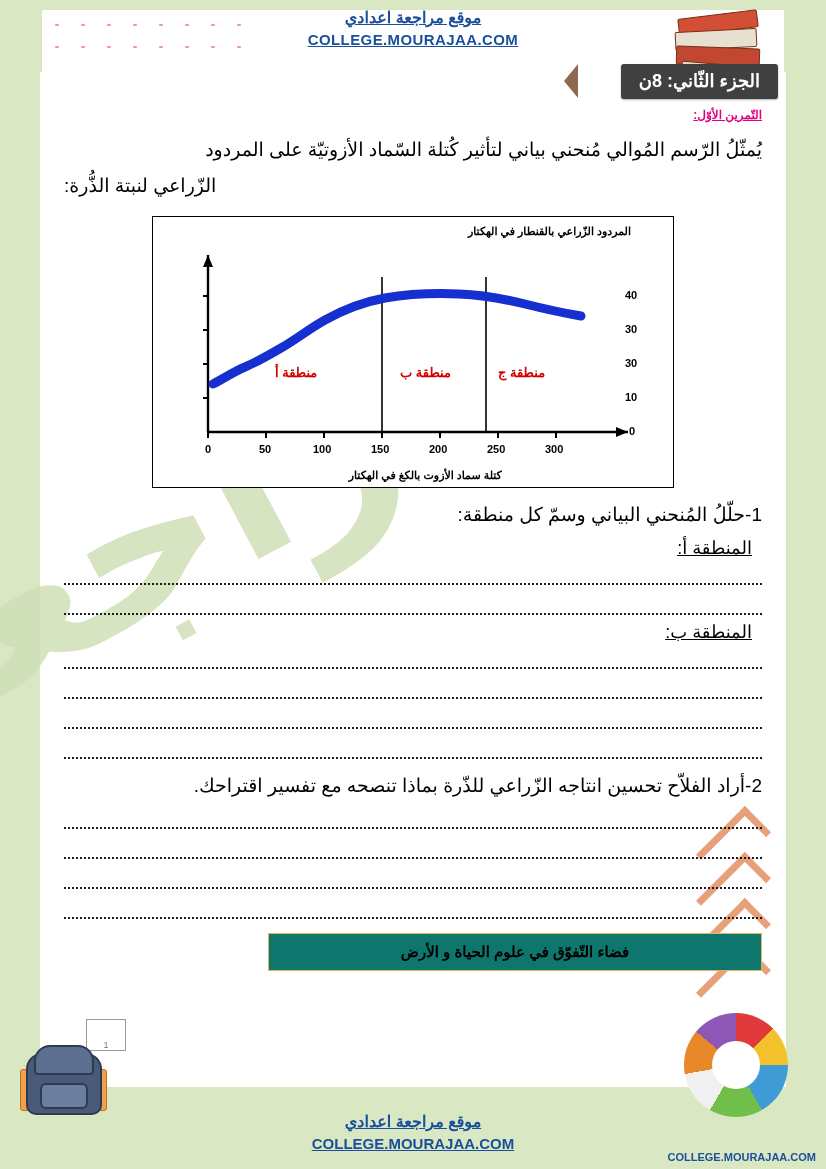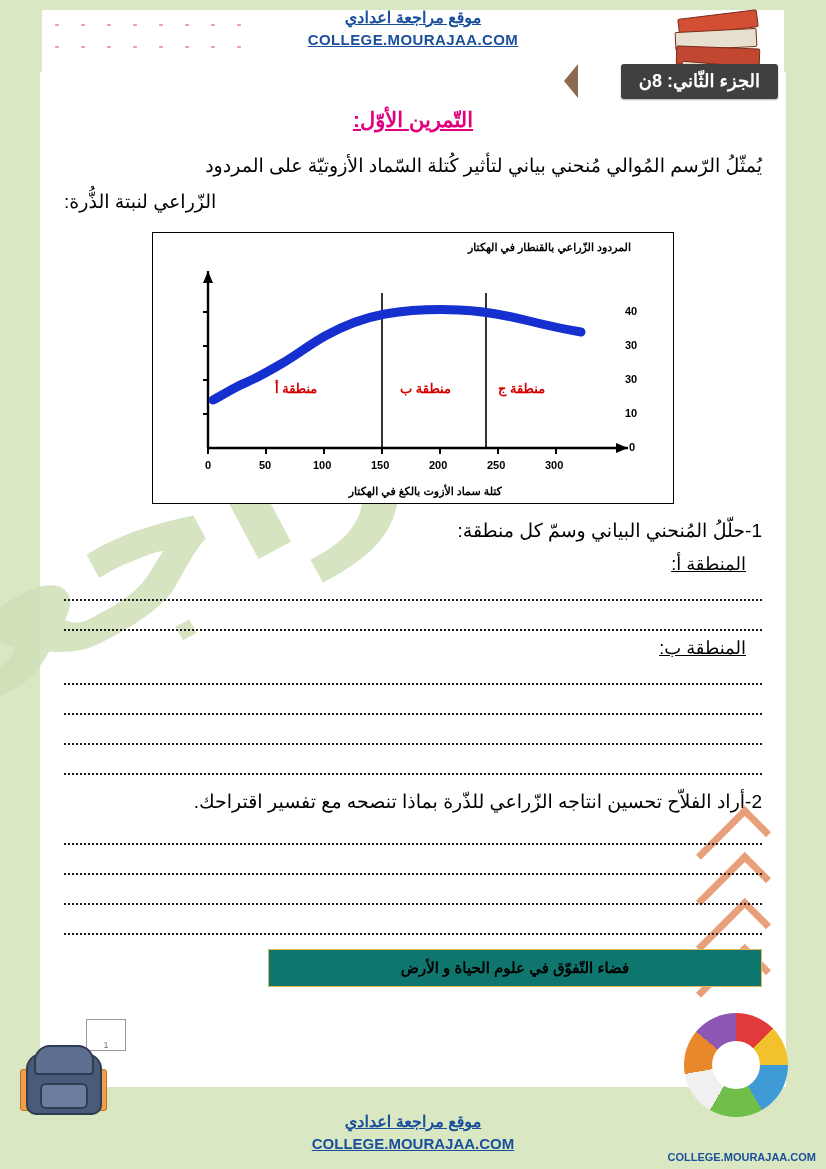--- a/index.html
+++ b/index.html
@@ -142,24 +142,24 @@
     position: absolute;
     top: 108px;
     left: 64px;
     right: 64px;
     bottom: 90px;
   }
 
   .exercise-title {
     color: #e3007f;
     font-weight: bold;
-    font-size: 21px;
+    font-size: 12px;
     text-decoration: underline;
-    text-align: center;
-    margin: 0 0 16px 0;
+    text-align: right;
+    margin: 0 0 10px 0;
   }
 
   .stmt {
     font-size: 19px;
     line-height: 1.9;
     color: #000;
     text-align: justify;
     margin: 0 0 12px 0;
   }
   .stmt .l2 { display: block; text-align: left; }
@@ -218,21 +218,21 @@
     color: #000;
     text-align: right;
     margin: 12px 0 4px 0;
     line-height: 1.6;
   }
   .sub {
     font-size: 18px;
     color: #000;
     text-align: right;
     text-decoration: underline;
-    margin: 6px 16px 2px 0;
+    margin: 6px 10px 2px 0;
   }
   .dotline {
     height: 22px;
     border-bottom: 2px dotted #1b1b1b;
     margin: 0 0 6px 0;
   }
 
   
   .yellow-box {
     margin-top: 14px;

